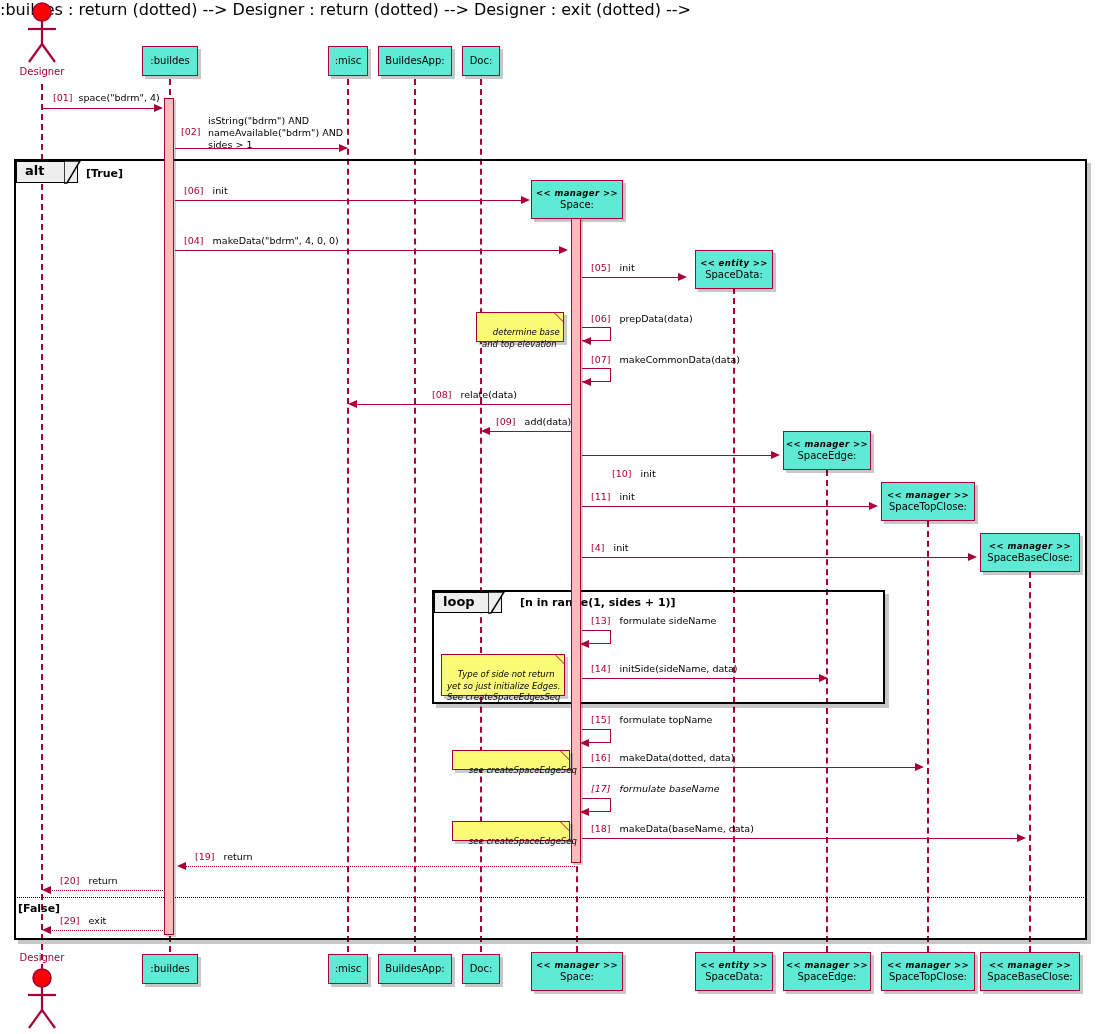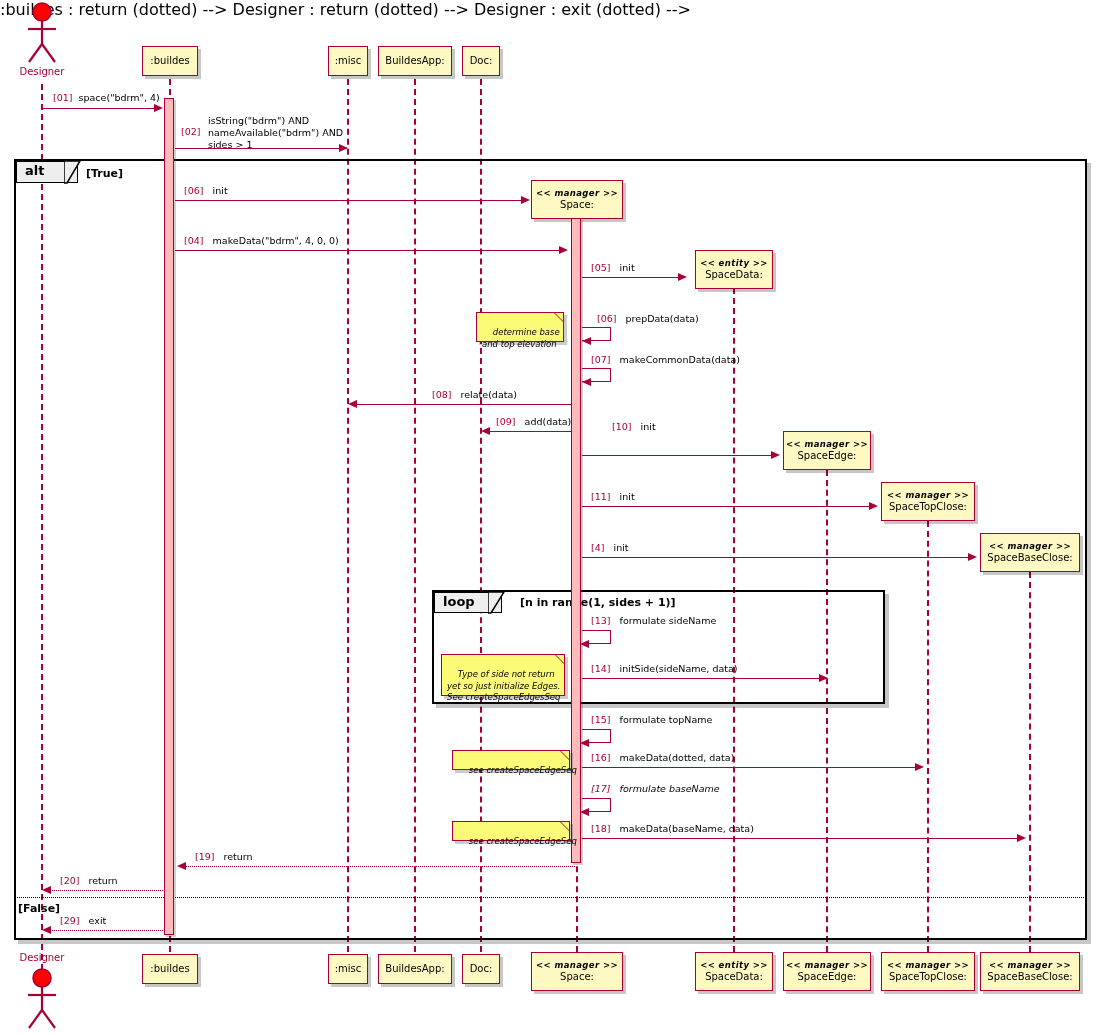--- a/index.html
+++ b/index.html
@@ -8,21 +8,21 @@
 
   
   .abs{position:absolute;}
 
   
   .lifeline{position:absolute;width:0;border-left:2px dashed #A80036;}
 
   
   .pbox{
     position:absolute;
-    background:#fef9c3;
+    background:#5eead4;
     border:1.5px solid #A80036;
     box-shadow:3px 3px 0 rgba(0,0,0,.22);
     box-sizing:border-box;
     display:flex;flex-direction:column;align-items:center;justify-content:center;
     color:#000;
     text-align:center;
     line-height:1.12;
     padding:2px 6px;
   }
   .pbox .stereo{font-style:italic;font-weight:bold;font-size:8.5px;letter-spacing:.4px;white-space:nowrap;}
@@ -238,21 +238,21 @@
   <div class="msgline" style="left:582px;top:277px;width:98px;"></div>
   <div class="arrowhead right" style="left:678px;top:272.5px;"></div>
   <div class="msgtext" style="left:591px;top:262px;">
     <span class="num">[05]</span>&nbsp;&nbsp;
     <span>init</span>
   </div>
 
   
   <div class="selfmsg" style="left:582px;top:327px;width:29px;height:14px;"></div>
   <div class="arrowhead left" style="left:582px;top:336.5px;"></div>
-  <div class="msgtext" style="left:591px;top:313px;margin-left:6px;">
+  <div class="msgtext" style="left:591px;top:313px;">
     <span class="num">[06]</span>&nbsp;&nbsp;
     <span>prepData(data)</span>
   </div>
 
   
   <div class="selfmsg" style="left:582px;top:368px;width:29px;height:14px;"></div>
   <div class="arrowhead left" style="left:582px;top:377.5px;"></div>
   <div class="msgtext" style="left:591px;top:354px;">
     <span class="num">[07]</span>&nbsp;&nbsp;
     <span>makeCommonData(data)</span>
@@ -270,21 +270,21 @@
   <div class="msgline" style="left:489px;top:431px;width:82px;"></div>
   <div class="arrowhead left" style="left:481px;top:426.5px;"></div>
   <div class="msgtext" style="left:496px;top:416px;">
     <span class="num">[09]</span>&nbsp;&nbsp;
     <span>add(data)</span>
   </div>
 
   
   <div class="msgline" style="left:582px;top:455px;width:191px;"></div>
   <div class="arrowhead right" style="left:771px;top:450.5px;"></div>
-  <div class="msgtext" style="left:591px;top:421px;padding-left:21px;">
+  <div class="msgtext" style="left:591px;top:468px;padding-left:21px;">
     <span class="num">[10]</span>&nbsp;&nbsp;
     <span>init</span>
   </div>
 
   
   <div class="msgline" style="left:582px;top:506px;width:289px;"></div>
   <div class="arrowhead right" style="left:869px;top:501.5px;"></div>
   <div class="msgtext" style="left:591px;top:491px;">
     <span class="num">[11]</span>&nbsp;&nbsp;
     <span>init</span>

